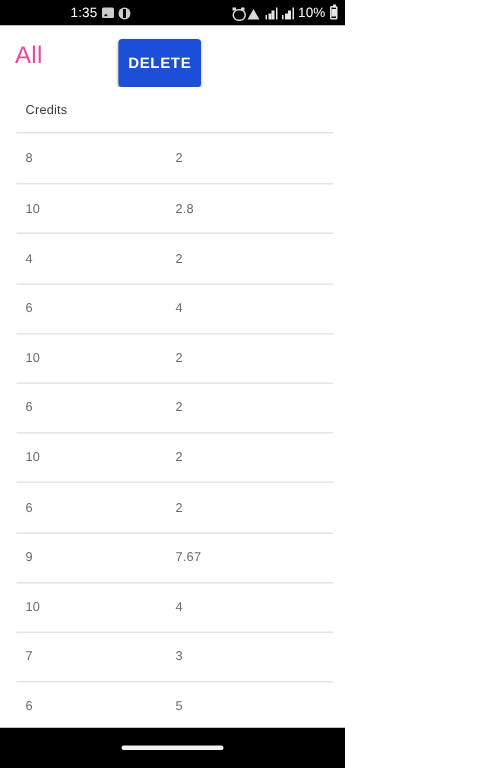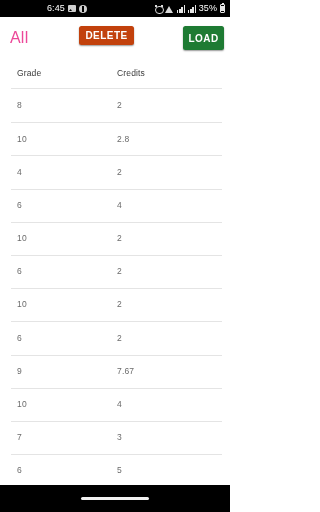--- a/index.html
+++ b/index.html
@@ -77,22 +77,22 @@
     border:none; outline:none; cursor:pointer;
     color:#ffffff;
     font-size:10px; font-weight:700;
     letter-spacing:0.45px;
     border-radius:2.5px;
     font-family:"Liberation Sans", sans-serif;
     box-shadow:0 1px 2px rgba(0,0,0,0.28), 0 1px 1px rgba(0,0,0,0.16);
     display:flex; align-items:center; justify-content:center;
   }
   .btn-delete {
-    background:#c2410c;
-    width:55px; height:19px;
+    background:#1d4ed8;
+    width:55px; height:32px;
     position:absolute; left:79px; top:9px;
   }
   .btn-load {
     background:#1e7b33;
     width:41px; height:24px;
     position:absolute; left:183px; top:9px;
   }
 
   
   .table-wrap {
@@ -140,53 +140,51 @@
     background:#f2f2f2; border-radius:2px;
   }
 </style>
 </head>
 <body>
 
 <div id="app">
 
   <div class="statusbar">
     <div class="sb-left">
-      <span class="sb-time">6:45</span>
+      <span class="sb-time">1:35</span>
       <span class="sb-ic ic-img"></span>
       <span class="sb-ic ic-circ"></span>
     </div>
     <div class="sb-right">
       <span class="sb-ic ic-alarm"></span>
       <span class="sb-ic ic-wifi"></span>
       <span class="bars">
         <i class="b1"></i>
           <i class="b2"></i>
           <i class="b3"></i>
           <i class="b4"></i>
       </span>
       <span class="bars2">
         <i class="b1"></i>
           <i class="b2"></i>
           <i class="b3"></i>
           <i class="b4"></i>
       </span>
-      <span class="sb-batt-txt">35%</span>
+      <span class="sb-batt-txt">10%</span>
       <span class="ic-batt"></span>
     </div>
   </div>
 
   <div class="appbar">
     <span class="app-title">All</span>
     <button class="btn btn-delete">DELETE</button>
-    <button class="btn btn-load">LOAD</button>
   </div>
 
   <div class="table-wrap">
     <div class="thead">
-      <span class="th col-grade">Grade</span>
       <span class="th col-credits">Credits</span>
     </div>
     <div id="rows">
         <div class="trow">
           <span class="td col-grade">8</span>
           <span class="td col-credits">2</span>
         </div>
         <div class="trow">
           <span class="td col-grade">10</span>
           <span class="td col-credits">2.8</span>

